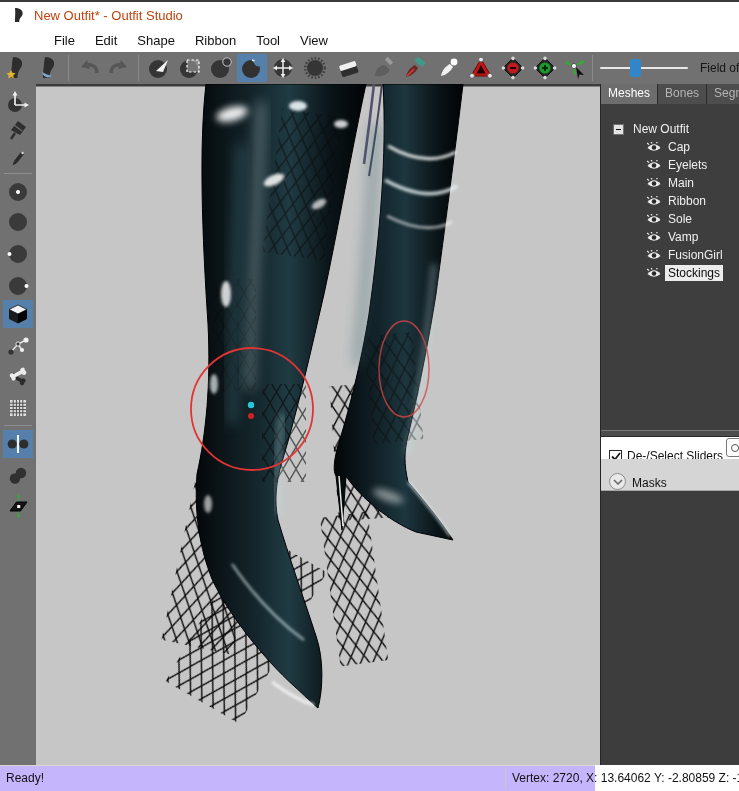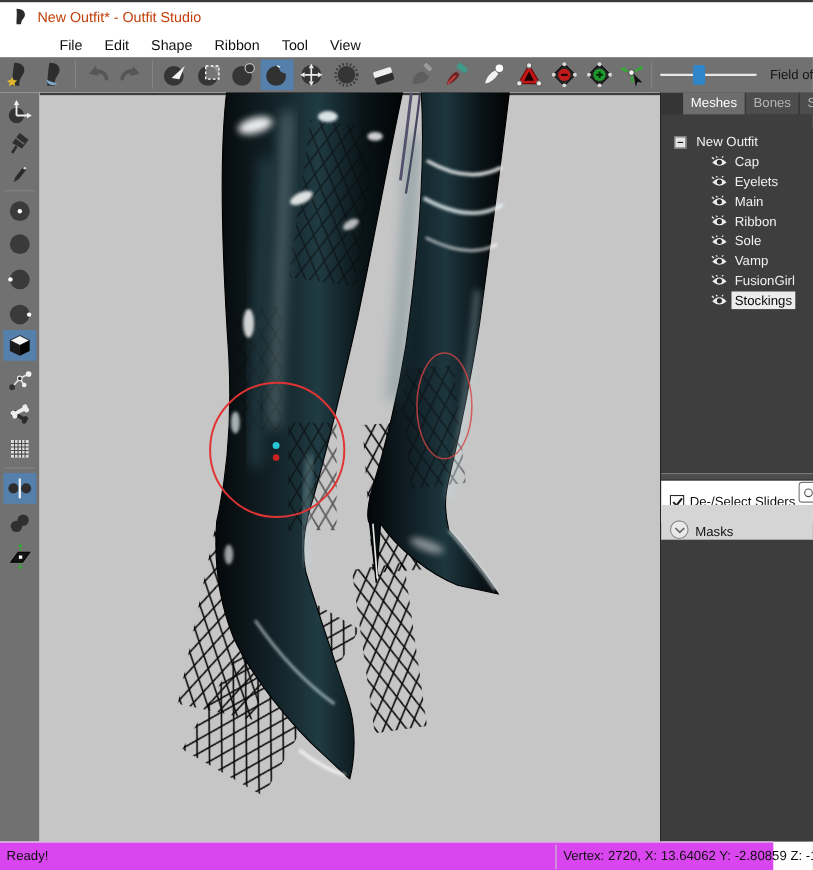--- a/index.html
+++ b/index.html
@@ -31,41 +31,41 @@
   .lbtn.sel{background:#5580ac;}
   .lsep{position:absolute;left:4px;width:28px;height:1px;background:#5a5a5a;border-bottom:1px solid #8f8f8f;}
 
   
   .viewport{position:absolute;left:36px;top:84px;width:564px;height:681px;background:#c6c6c6;}
 
   
   .rpanel{position:absolute;left:600px;top:84px;width:139px;height:681px;background:#3e3e3e;border-left:1px solid #262626;overflow:hidden;}
   .rp-tabs{position:absolute;left:0;top:0;width:160px;height:20px;background:#353535;display:flex;}
   .rp-tab{height:20px;padding:2px 7px 0 7px;font-size:12px;color:#b5b5b5;background:#4d4d4d;border-right:1px solid #2c2c2c;white-space:nowrap;}
-  .rp-tab.sel{background:#6d6d6d;color:#fff;margin-left:20px;}
+  .rp-tab.sel{background:#6d6d6d;color:#fff;}
   .rp-tree{position:absolute;left:0;top:32px;width:139px;height:326px;background:#3e3e3e;padding-top:4px;}
   .trow{height:18px;display:flex;align-items:center;font-size:12px;color:#f0f0f0;}
   .trow .expander{width:11px;height:11px;margin-left:12px;margin-right:6px;background:#e4e4e4;border:1px solid #6f6f6f;position:relative;}
   .trow .expander::after{content:"";position:absolute;left:2px;top:4px;width:5px;height:1px;background:#111;}
   .trow .eye{width:16px;height:11px;margin-left:45px;margin-right:3px;flex:none;}
   .trow .lbl{padding:1px 3px;white-space:nowrap;}
   .trow .lbl.sel{background:#ececec;color:#0a0a0a;}
   .rp-split{position:absolute;left:0;top:346px;width:139px;height:7px;background:#4c4c4c;border-top:1px solid #777;border-bottom:1px solid #2a2a2a;}
   .rp-toggle{position:absolute;left:0;top:353px;width:139px;height:38px;background:#fff;display:flex;align-items:center;}
   .cbx{width:13px;height:13px;border:1px solid #2a2a2a;background:#fff;margin:0 5px 0 8px;display:flex;align-items:center;justify-content:center;}
   .rp-toggle .tlabel{font-size:12px;color:#111;white-space:nowrap;}
   .searchstub{position:absolute;right:-14px;top:1px;width:28px;height:19px;background:#fff;border:1px solid #777;border-radius:3px;display:flex;align-items:center;}
   .searchstub .lens{width:8px;height:8px;border:1.5px solid #555;border-radius:50%;margin-left:4px;}
   .rp-masks{position:absolute;left:0;top:375px;width:139px;height:32px;background:#d5d5d5;border-bottom:1px solid #a8a8a8;display:flex;align-items:flex-end;}
   .chevcircle{width:17px;height:17px;border:1px solid #8a8a8a;border-radius:50%;margin:0 6px 0 8px;display:flex;align-items:center;justify-content:center;background:#e9e9e9;}
   .rp-masks .mlabel{font-size:12px;color:#111;}
   .rp-rest{position:absolute;left:0;top:407px;width:139px;height:274px;background:#3d3d3d;}
 
   
-  .statusbar{position:absolute;left:0;top:765px;width:703px;height:26px;background:#d946ef;border-top:1px solid #d9d9d9;}
+  .statusbar{position:absolute;left:0;top:765px;width:595px;height:26px;background:#c4b5fd;border-top:1px solid #d9d9d9;}
   .statusbar .sleft{position:absolute;left:6px;top:5px;font-size:12px;color:#111;}
   .statusbar .ssep{position:absolute;left:505px;top:2px;width:1px;height:22px;background:#c8c8c8;}
   .statusbar .sright{position:absolute;left:512px;top:5px;font-size:12px;color:#111;white-space:nowrap;}
 </style>
 </head>
 <body>
 
 <div class="window">
   <div class="win-topline"></div>
 

